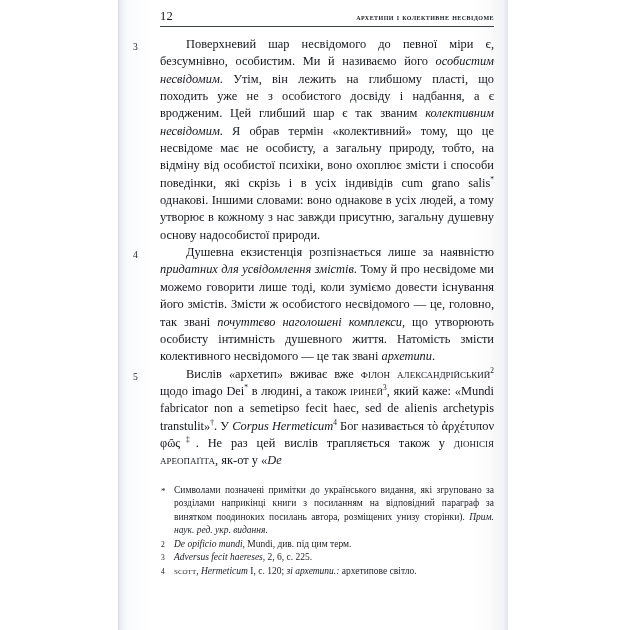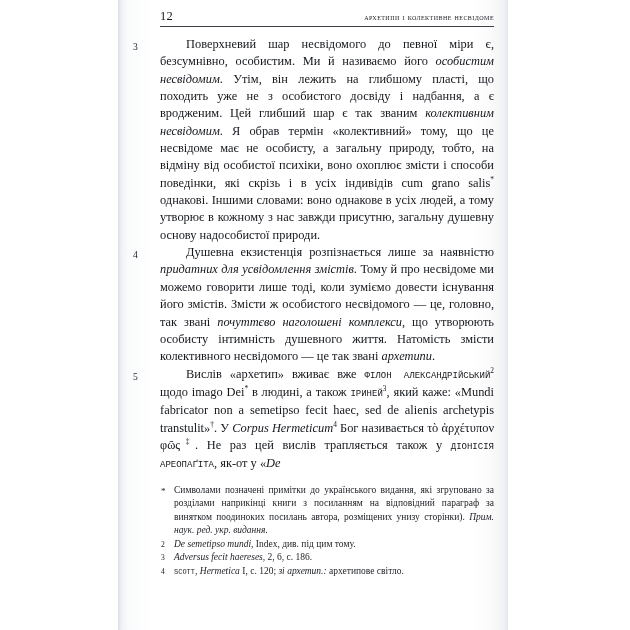--- a/index.html
+++ b/index.html
@@ -68,21 +68,21 @@
     font-size: 12.5px;
     color: #15181d;
     letter-spacing: 0.2px;
   }
   .head-title {
     font-size: 9.2px;
     color: #191c21;
     letter-spacing: 0.45px;
     font-variant: small-caps;
     text-transform: lowercase;
-    font-weight: 400;
+    font-weight: 700;
   }
 
   
   .body-block {
     position: absolute;
     left: 160px;
     top: 36px;
     width: 334px;
   }
   .para {
@@ -103,21 +103,20 @@
     top: 2px;
     font-size: 9.6px;
     color: #25282e;
     text-indent: 0;
     font-family: "Liberation Serif", serif;
   }
   .it { font-style: italic; }
   .sc {
     font-variant: small-caps;
     text-transform: lowercase;
-    font-family: Liberation Mono, monospace;
   }
   sup {
     font-size: 7.4px;
     vertical-align: super;
     line-height: 0;
   }
 
   
   .footnotes {
     position: absolute;
@@ -159,18 +158,18 @@
   </div>
 
   <div class="body-block" id="body-block">
       <p class="para"><span class="para-num">3</span><span>Поверхневий шар несвідомого до певної міри є, безсумнівно, особистим. Ми й називаємо його </span><em class="it">особистим несвідомим</em><span>. Утім, він лежить на глибшому пласті, що походить уже не з особистого досвіду і надбання, а є вродженим. Цей глибший шар є так званим </span><em class="it">колективним несвідомим</em><span>. Я обрав термін «колективний» тому, що це несвідоме має не особисту, а загальну природу, тобто, на відміну від особистої психіки, воно охоплює змісти і способи поведінки, які скрізь і в усіх індивідів cum grano salis</span><sup>*</sup><span> однакові. Іншими словами: воно однакове в усіх людей, а тому утворює в кожному з нас завжди присутню, загальну душевну основу надособистої природи.</span></p>
       <p class="para"><span class="para-num">4</span><span>Душевна екзистенція розпізнається лише за наявністю </span><em class="it">придатних для усвідомлення змістів</em><span>. Тому й про несвідоме ми можемо говорити лише тоді, коли зуміємо довести існування його змістів. Змісти ж особистого несвідомого — це, головно, так звані </span><em class="it">почуттєво наголошені комплекси</em><span>, що утворюють особисту інтимність душевного життя. Натомість змісти колективного несвідомого — це так звані </span><em class="it">архетипи</em><span>.</span></p>
       <p class="para"><span class="para-num">5</span><span>Вислів «архетип» вживає вже </span><span class="sc">Філон Александрійський</span><sup>2</sup><span> щодо imago Dei</span><sup>*</sup><span> в людині, а також </span><span class="sc">Іриней</span><sup>3</sup><span>, який каже: «Mundi fabricator non a semetipso fecit haec, sed de alienis archetypis transtulit»</span><sup>†</sup><span>. У </span><em class="it">Corpus Hermeticum</em><sup>4</sup><span> Бог називається τὸ ἀρχέτυπον φῶς</span><sup>‡</sup><span>. Не раз цей вислів трапляється також у </span><span class="sc">Діонісія Ареопаґіта</span><span>, як-от у «</span><em class="it">De</em></p>
     </div>
 
   <div class="footnotes" id="footnote-block">
       <p class="fn"><span class="fn-mark ast">*</span><span>Символами позначені примітки до українського видання, які згруповано за розділами наприкінці книги з посиланням на відповідний параграф за винятком поодиноких посилань автора, розміщених унизу сторінки). </span><em class="it">Прим. наук. ред. укр. видання.</em></p>
-      <p class="fn"><span class="fn-mark">2</span><em class="it">De semetipso mundi</em><span>, Index, див. під цим тому.</span></p>
-      <p class="fn"><span class="fn-mark">3</span><em class="it">Adversus fecit haereses</em><span>, 2, 6, с. 186.</span></p>
-      <p class="fn"><span class="fn-mark">4</span><span class="sc">Scott</span><span>, </span><em class="it">Hermetica</em><span> I, с. 120; </span><em class="it">зі архетип.:</em><span> архетипове світло.</span></p>
+      <p class="fn"><span class="fn-mark">2</span><em class="it">De opificio mundi</em><span>, Mundi, див. під цим терм.</span></p>
+      <p class="fn"><span class="fn-mark">3</span><em class="it">Adversus fecit haereses</em><span>, 2, 6, с. 225.</span></p>
+      <p class="fn"><span class="fn-mark">4</span><span class="sc">Scott</span><span>, </span><em class="it">Hermeticum</em><span> I, с. 120; </span><em class="it">зі архетипи.:</em><span> архетипове світло.</span></p>
     </div>
 
 </div>
 
 </body></html>

